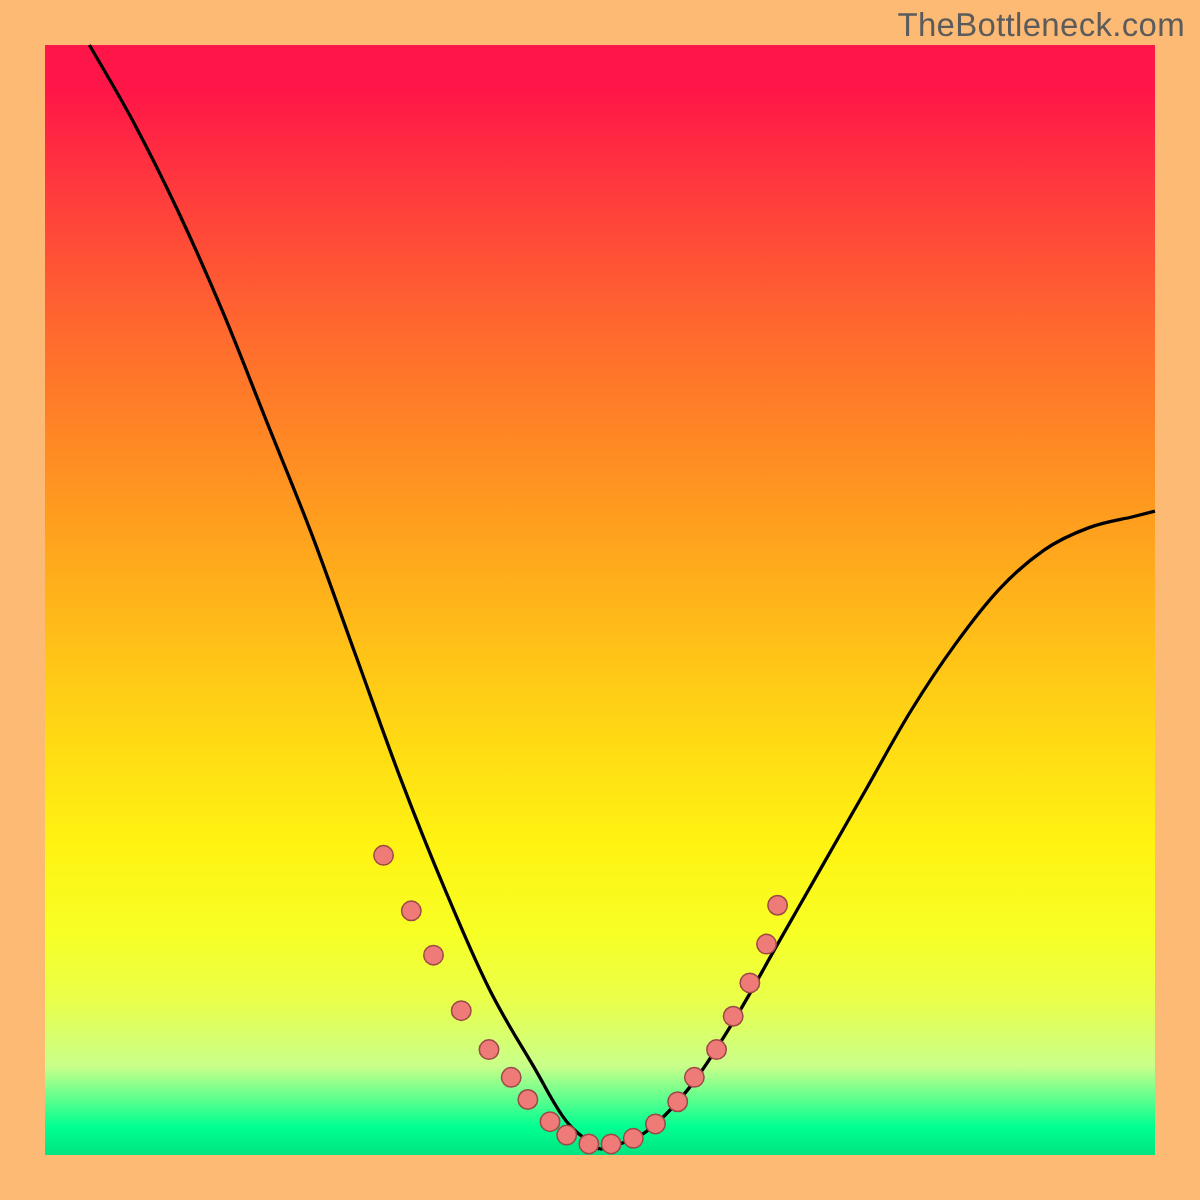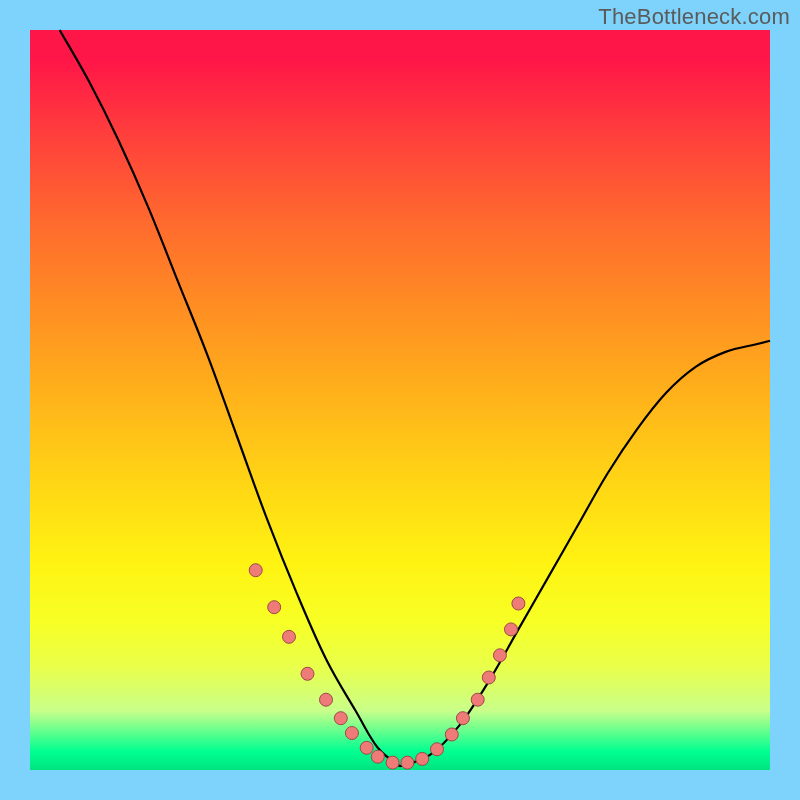--- a/index.html
+++ b/index.html
@@ -10,21 +10,21 @@
     background: #000;
     font-family: Arial, Helvetica, sans-serif;
     overflow: hidden;
   }
   .frame {
     position: absolute;
     left: 0;
     top: 0;
     width: 800px;
     height: 800px;
-    background: #7dd3fc;
+    background: #fdba74;
   }
   .plot {
     position: absolute;
     left: 30px;
     top: 30px;
     width: 740px;
     height: 740px;
     background: linear-gradient(to bottom,
       #ff1648 0%,
       #ff1648 4%,

